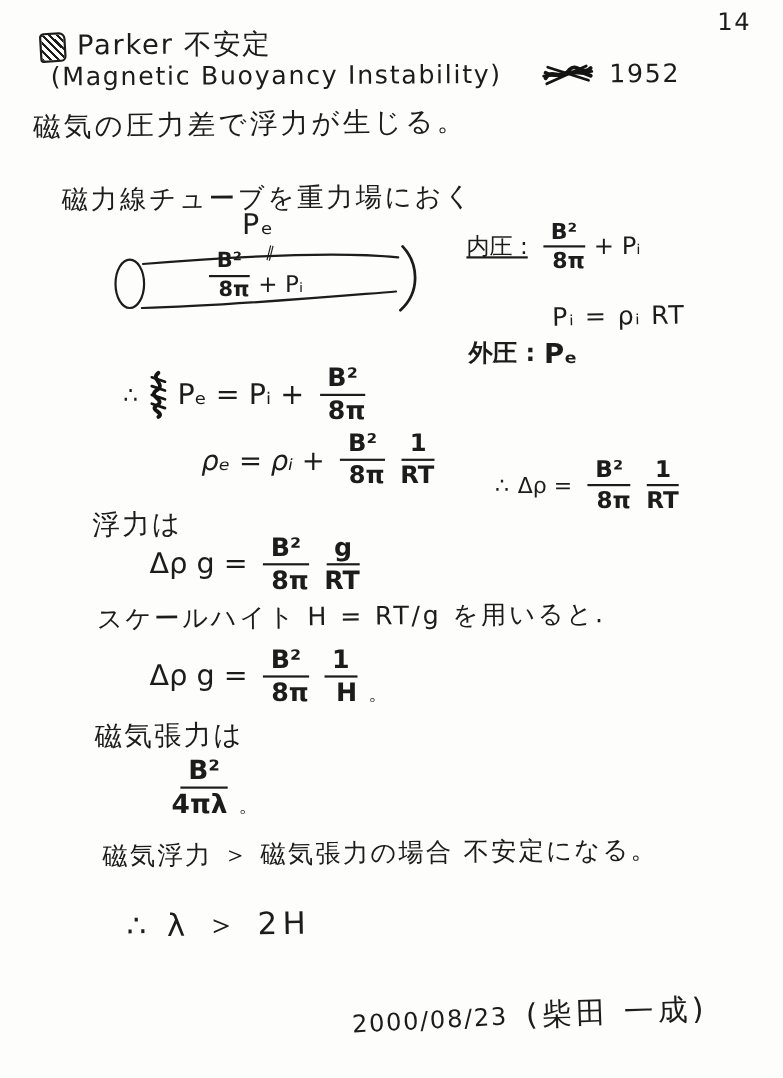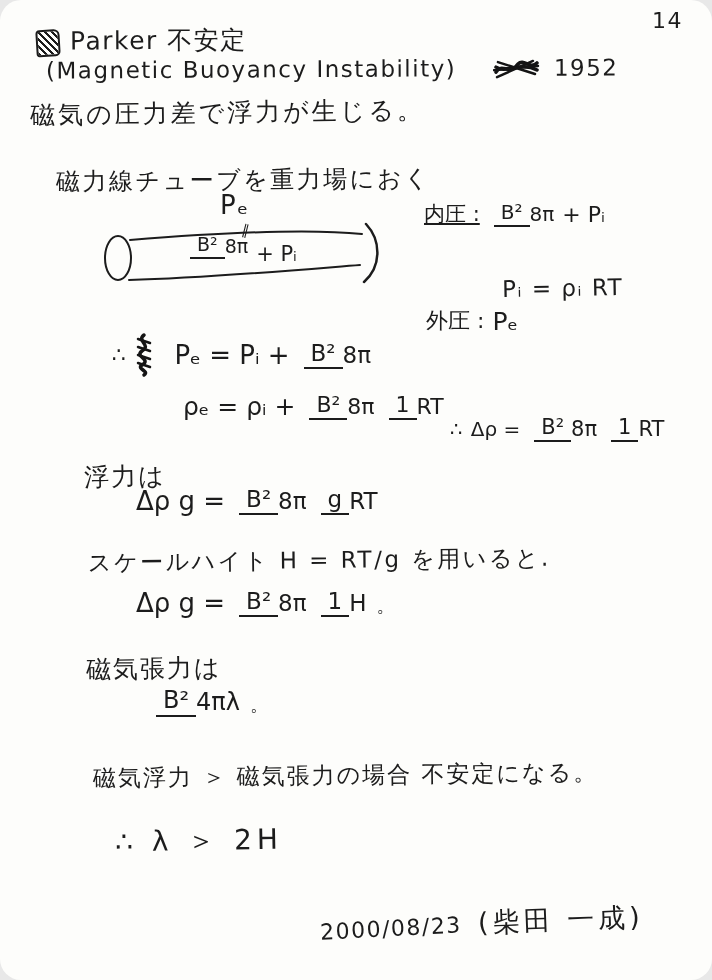--- a/index.html
+++ b/index.html
@@ -1,26 +1,25 @@
 <!DOCTYPE html>
 <html><head>
 <meta charset="utf-8">
 <style>
   html,body { margin:0; padding:0; background:#e8e8e8; }
   .page {
     position:relative; width:712px; height:980px; margin:0 auto;
     background:#fdfdfb; color:#1c1c1c; overflow:hidden;
     font-family:"DejaVu Sans", sans-serif;
-    border-radius:21px;
   }
   .line { position:absolute; white-space:nowrap; letter-spacing:1.5px; }
   .eq { position:absolute; display:flex; align-items:center; white-space:nowrap; }
   .eq > span { margin-right:8px; }
-  .frac { display:inline-flex; flex-direction:row; align-items:flex-start;
-          line-height:1.05; vertical-align:middle; margin:0 6px; }
+  .frac { display:inline-flex; flex-direction:column; align-items:flex-end;
+          line-height:1.05; vertical-align:middle; margin:0 6px;font-weight:bold; }
   .frac .num { border-bottom:2.5px solid #1c1c1c; padding:0 7px 2px 7px; }
   .frac .den { padding-top:2px; }
   .period-low { align-self:flex-end; font-size:18px; margin-left:2px; }
   .bullet {
     display:inline-block; width:20px; height:23px; margin-right:10px;
     border:2.5px solid #1c1c1c; border-radius:4px 6px 5px 3px;
     background:repeating-linear-gradient(48deg,#1c1c1c 0,#1c1c1c 2px,transparent 2px,transparent 5px);
     vertical-align:middle; transform:rotate(-3deg);
   }
   svg { display:block; }
@@ -79,42 +78,42 @@
     <span style="font-size:21px;text-decoration:underline;">内圧 :</span>
     <span class="frac">
       <span class="num">B²</span>
       <span class="den">8π</span>
     </span>
     <span style="font-size:22px;">+ Pᵢ</span>
   </div>
 
   <div class="line" style="left:502px; top:275px; font-size:23px; transform:rotate(-1deg);">Pᵢ = ρᵢ RT</div>
 
-  <div class="eq" style="left:426px; top:306px; font-size:22px;">
+  <div class="eq" style="left:426px; top:306px; font-size:22px;font-weight:bold;">
     <span>外圧 :</span>
     <span style="font-size:25px;">Pₑ</span>
   </div>
 
   <div class="eq" style="left:112px; top:332px;">
     <span style="font-size:21px;">∴</span>
     <svg width="22" height="46" viewBox="0 0 22 46" style="margin-right:6px;">
       <g stroke="#141414" fill="none" stroke-linecap="round">
         <path d="M11,3 C3,9 19,13 9,19 C1,25 19,27 9,33 C3,37 17,39 11,43" stroke-width="3.5"></path>
         <path d="M5,7 L17,11 M5,15 L17,19 M5,23 L17,27 M5,31 L17,35" stroke-width="2.5"></path>
       </g>
     </svg>
-    <span style="font-size:26px;margin-left:13px;">Pₑ = Pᵢ +</span>
+    <span style="font-size:26px;">Pₑ = Pᵢ +</span>
     <span class="frac" style="font-size:23px;">
       <span class="num">B²</span>
       <span class="den">8π</span>
     </span>
   </div>
 
   <div class="eq" style="left:183px; top:392px;">
-    <span style="font-size:25px;">ρₑ = ρᵢ +</span>
+    <span style="font-size:25px;font-style:italic;">ρₑ = ρᵢ +</span>
     <span class="frac" style="font-size:22px;">
       <span class="num">B²</span>
       <span class="den">8π</span>
     </span>
     <span class="frac" style="font-size:22px;">
       <span class="num">1</span>
       <span class="den">RT</span>
     </span>
   </div>
 

